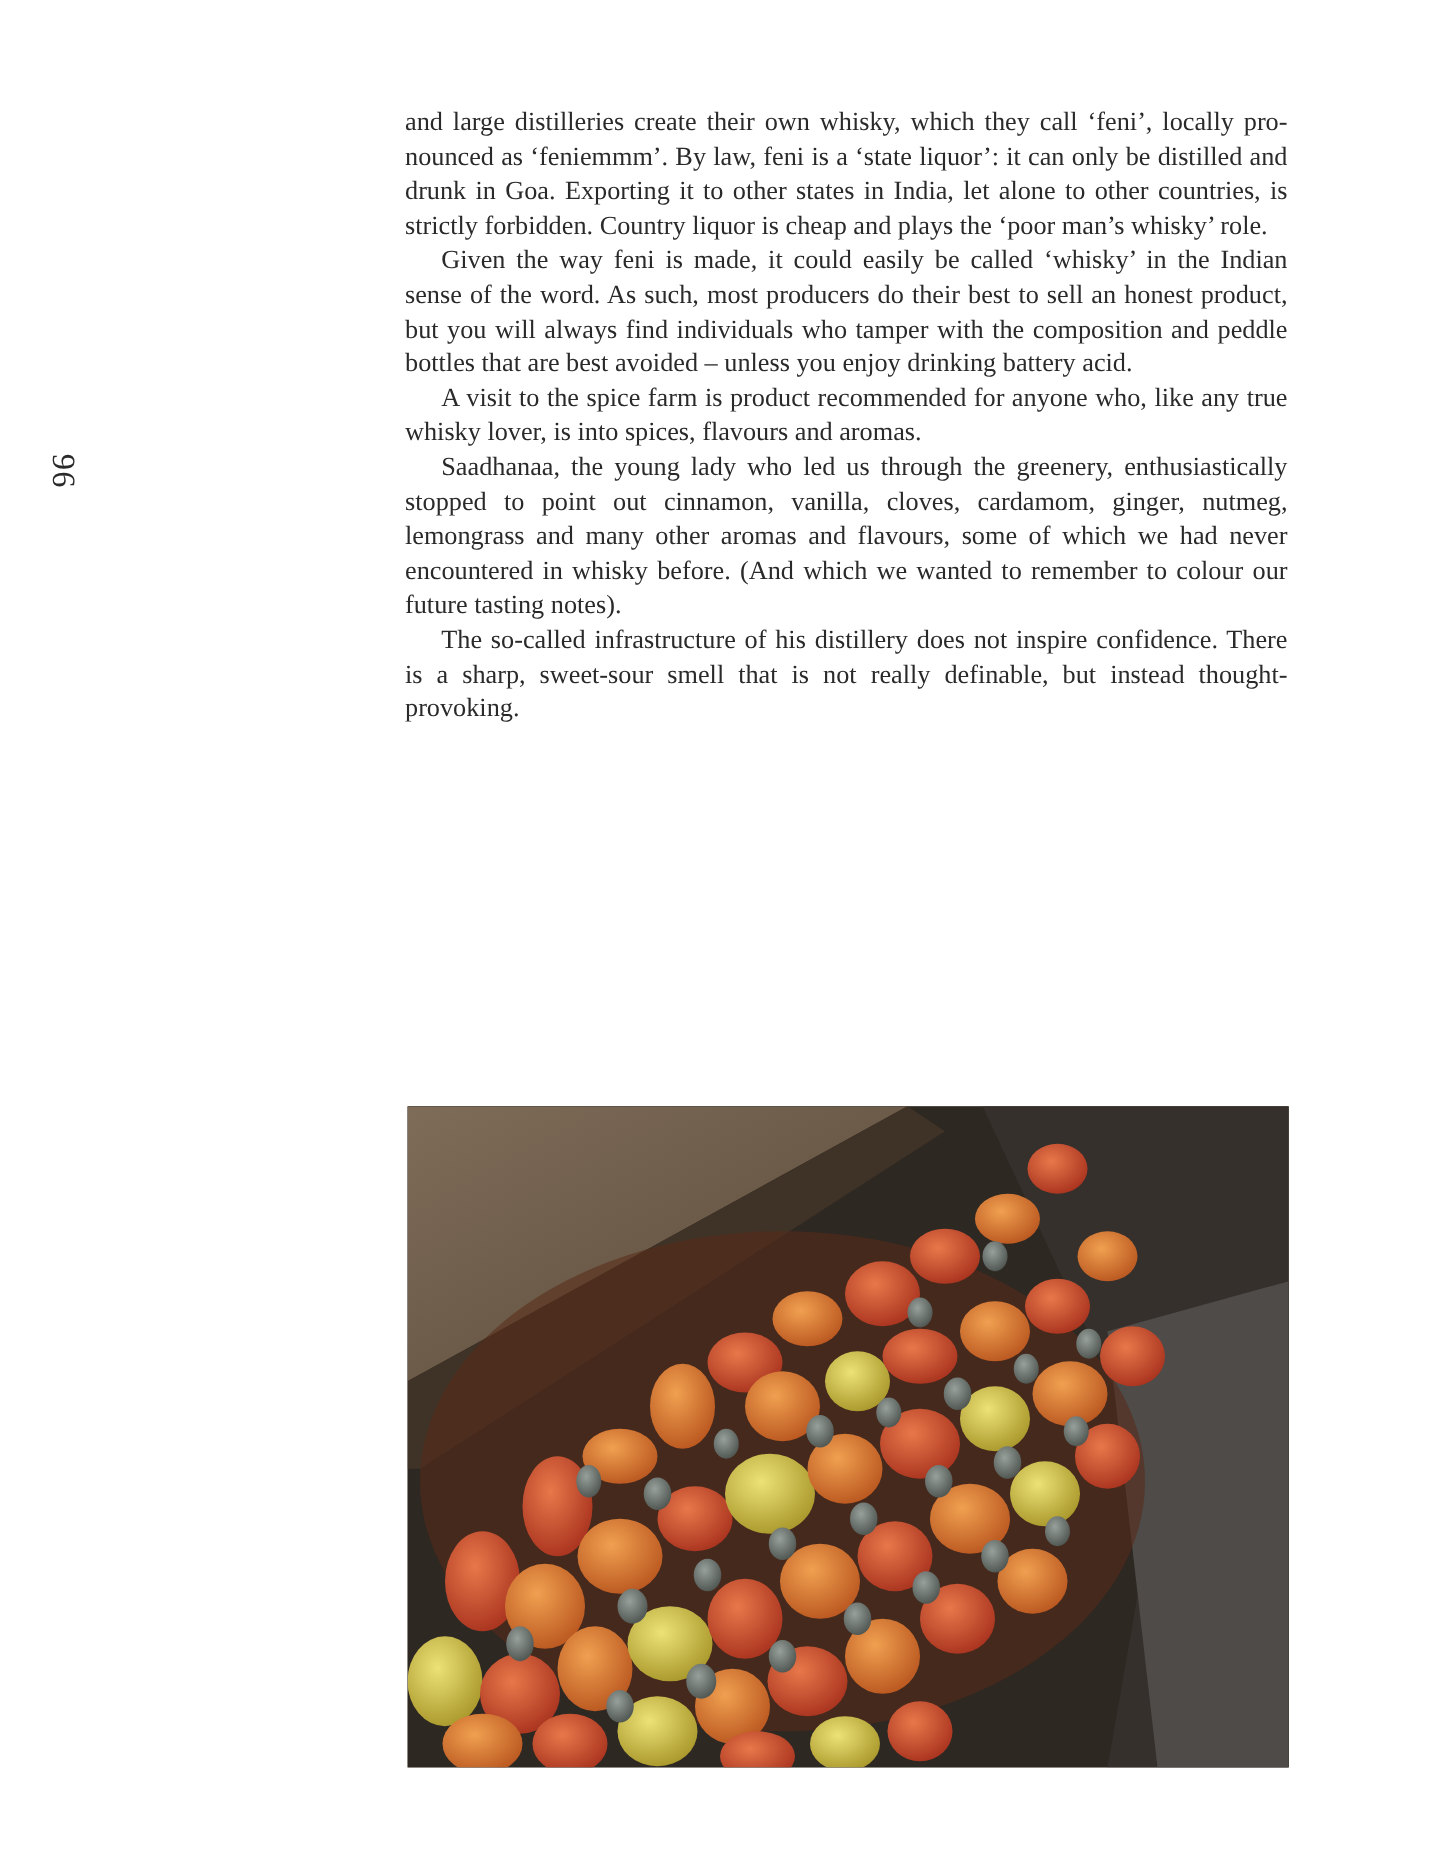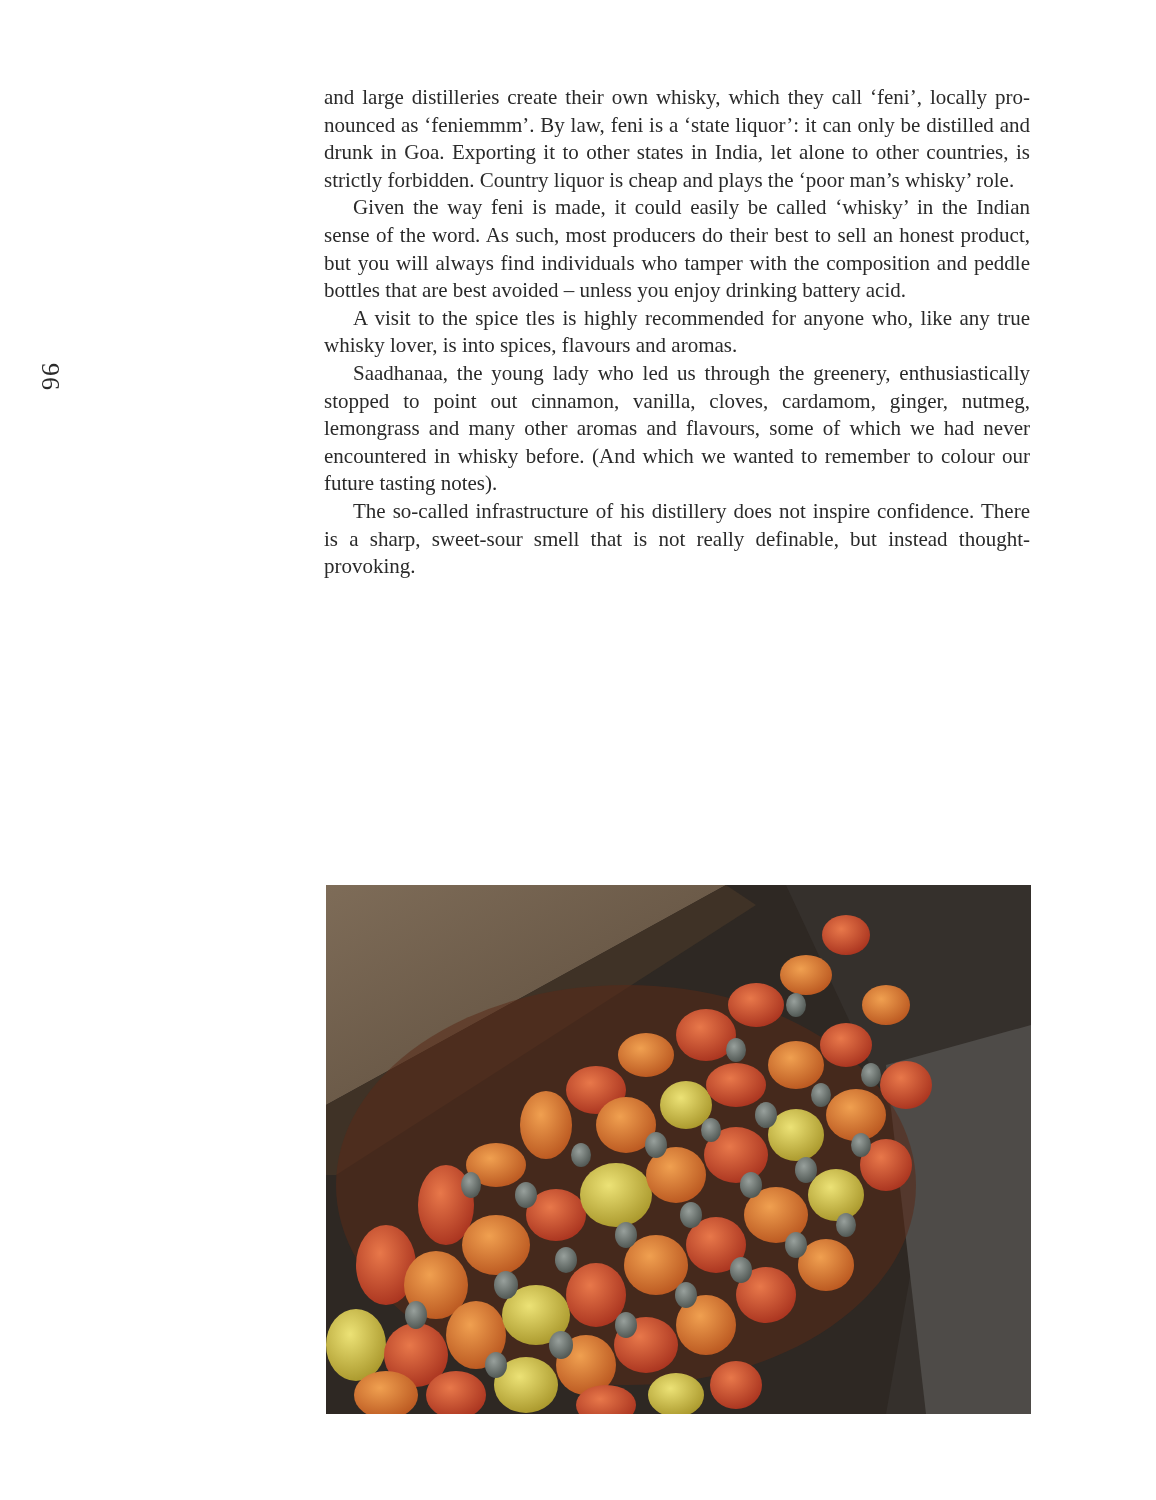--- a/index.html
+++ b/index.html
@@ -29,21 +29,21 @@
     .photo svg { display: block; width: 100%; height: 100%; }
   </style>
 </head>
 <body>
 
 <div class="page-number">96</div>
 
 <div class="text-block">
   <p class="first">and large distilleries create their own whisky, which they call ‘feni’, locally pro­nounced as ‘feniemmm’. By law, feni is a ‘state liquor’: it can only be distilled and drunk in Goa. Exporting it to other states in India, let alone to other countries, is strictly forbidden. Country liquor is cheap and plays the ‘poor man’s whisky’ role.</p>
   <p>Given the way feni is made, it could easily be called ‘whisky’ in the Indian sense of the word. As such, most producers do their best to sell an honest product, but you will always find individuals who tamper with the composition and peddle bot­tles that are best avoided – unless you enjoy drinking battery acid.</p>
-  <p>A visit to the spice tles is highly recommended for anyone who, like any true whisky lover, is into spices, flavours and aromas.</p>
+  <p>A visit to the spice farm is product recommended for anyone who, like any true whisky lover, is into spices, flavours and aromas.</p>
   <p>Saadhanaa, the young lady who led us through the greenery, enthusiastical­ly stopped to point out cinnamon, vanilla, cloves, cardamom, ginger, nutmeg, lemongrass and many other aromas and flavours, some of which we had never encountered in whisky before. (And which we wanted to remember to colour our future tasting notes).</p>
   <p>The so-called infrastructure of his distillery does not inspire confidence. There is a sharp, sweet-sour smell that is not really definable, but instead thought­provoking.</p>
 </div>
 
 <div class="photo">
   <svg viewBox="0 0 705 529" preserveAspectRatio="none">
     <defs>
       <radialGradient id="g-red" cx="40%" cy="35%" r="70%">
         <stop offset="0%" stop-color="#e8784a"></stop>
         <stop offset="100%" stop-color="#a8321e"></stop>

